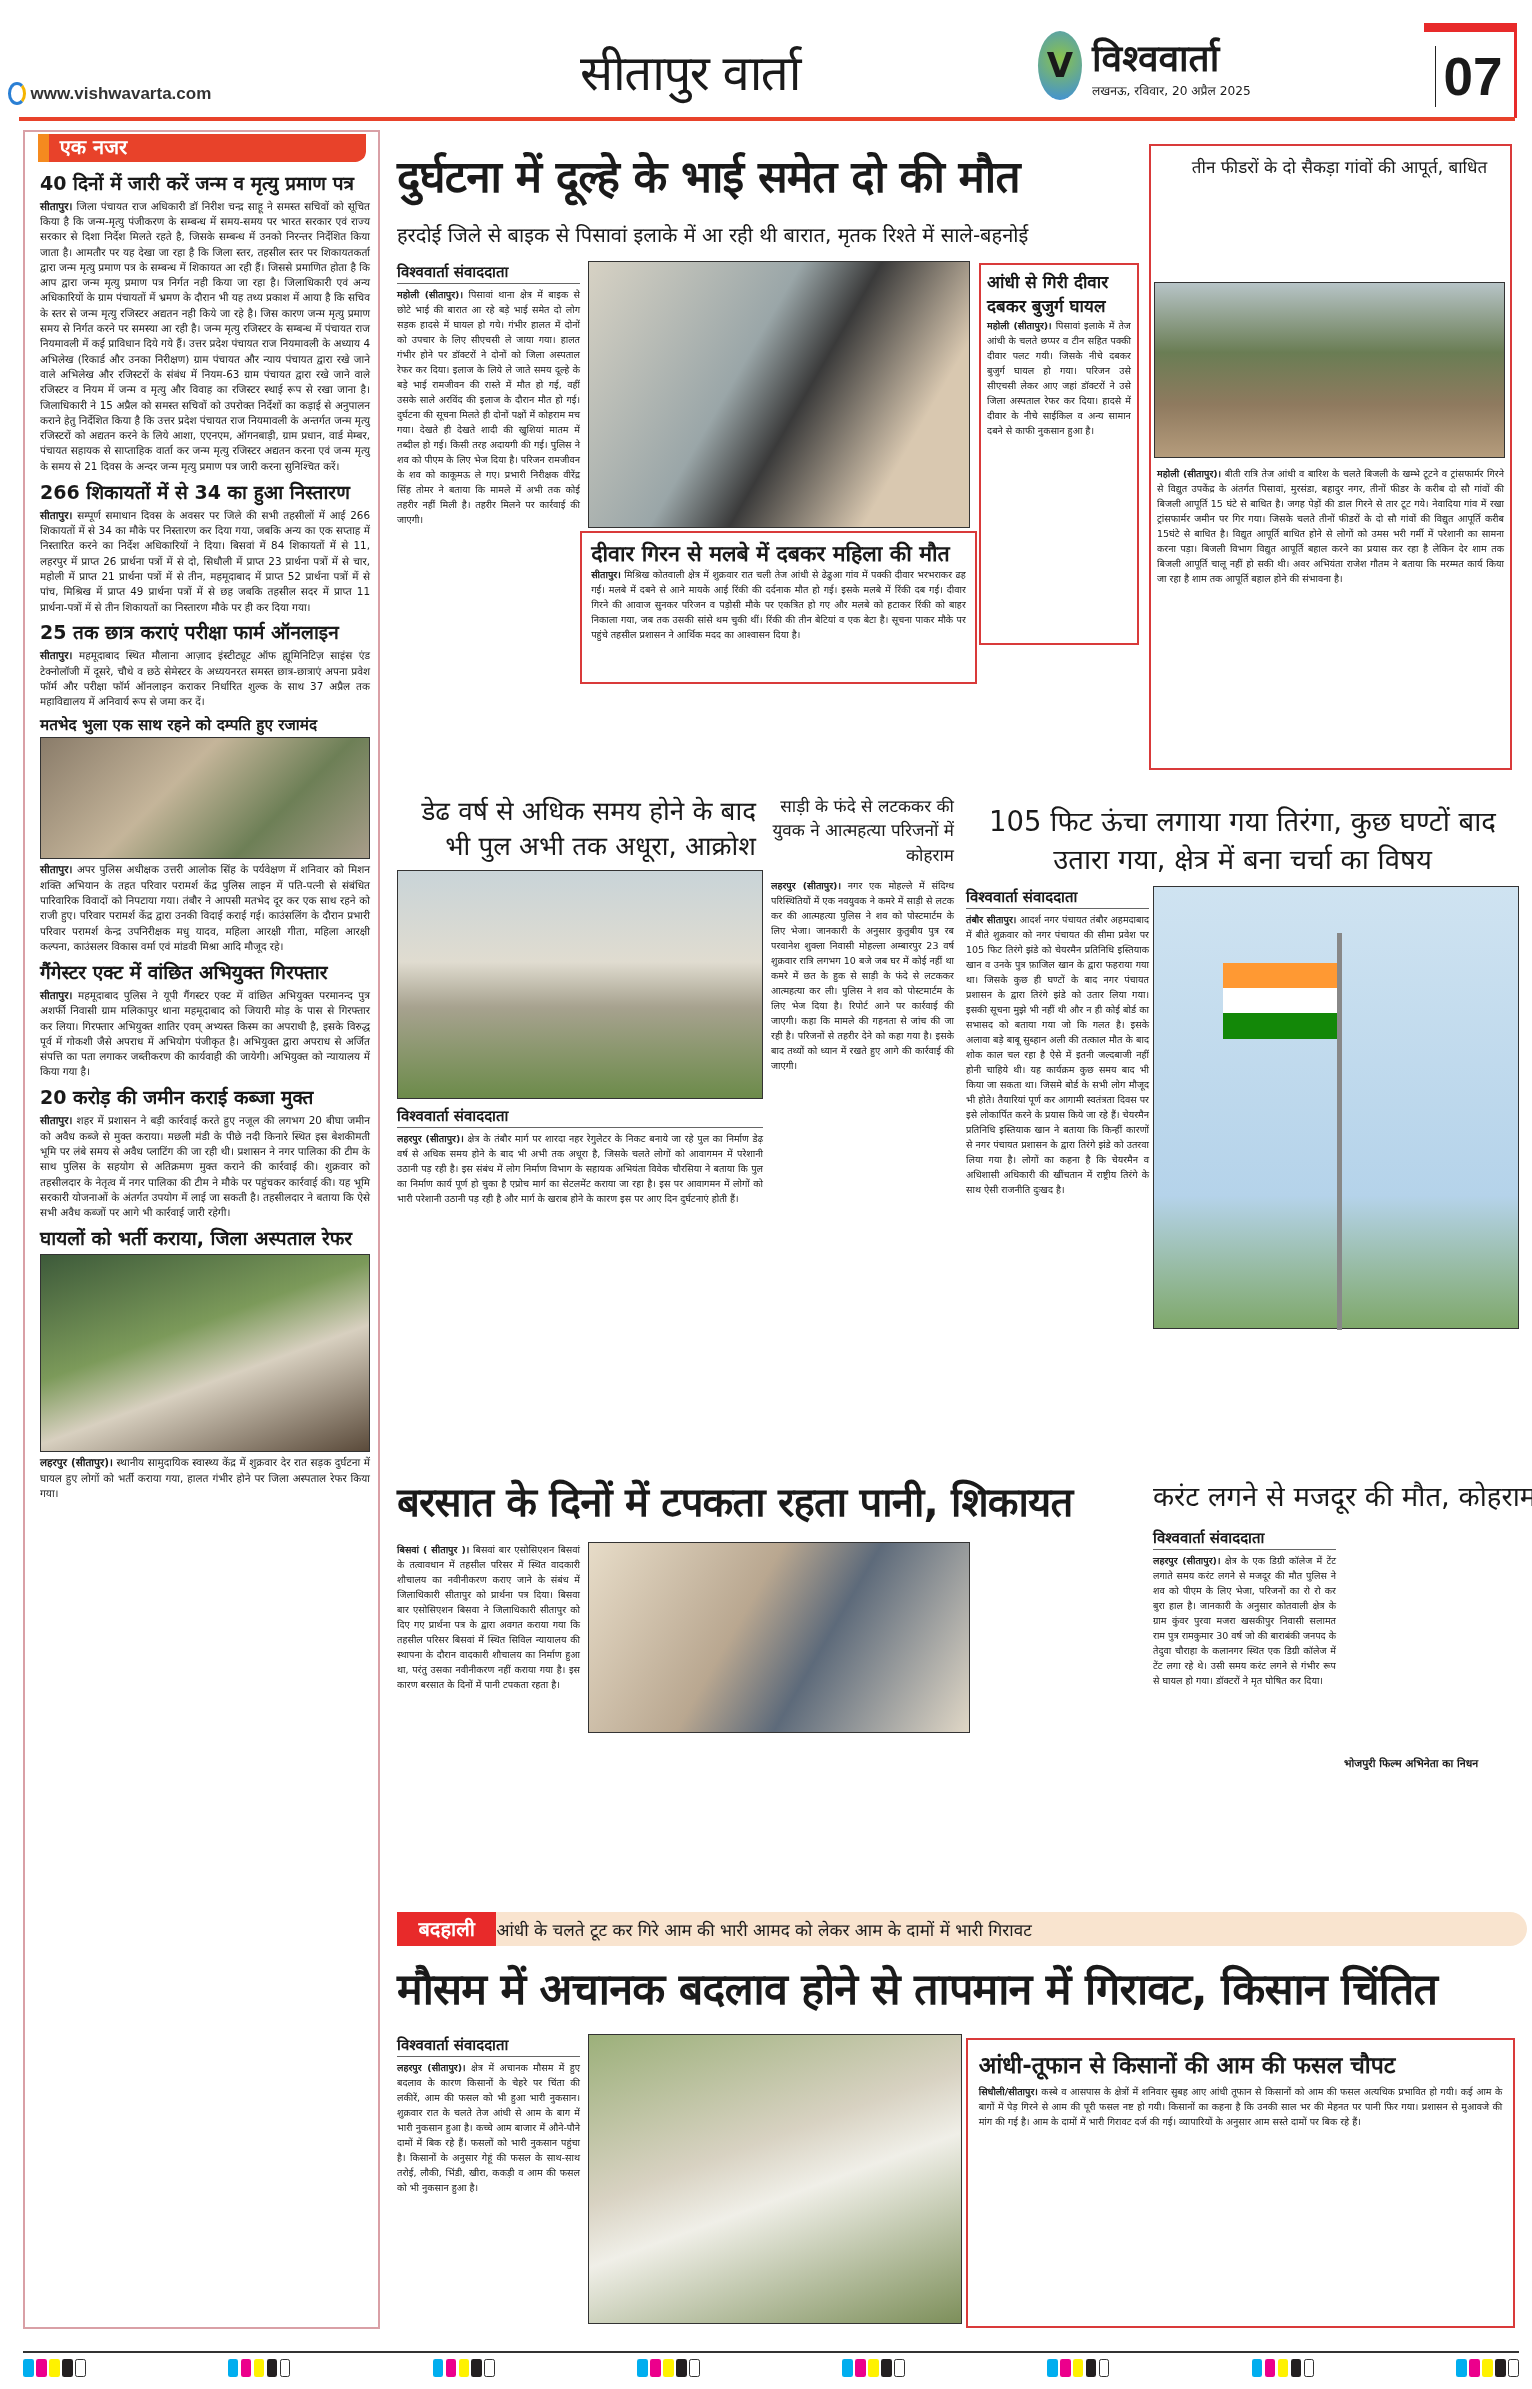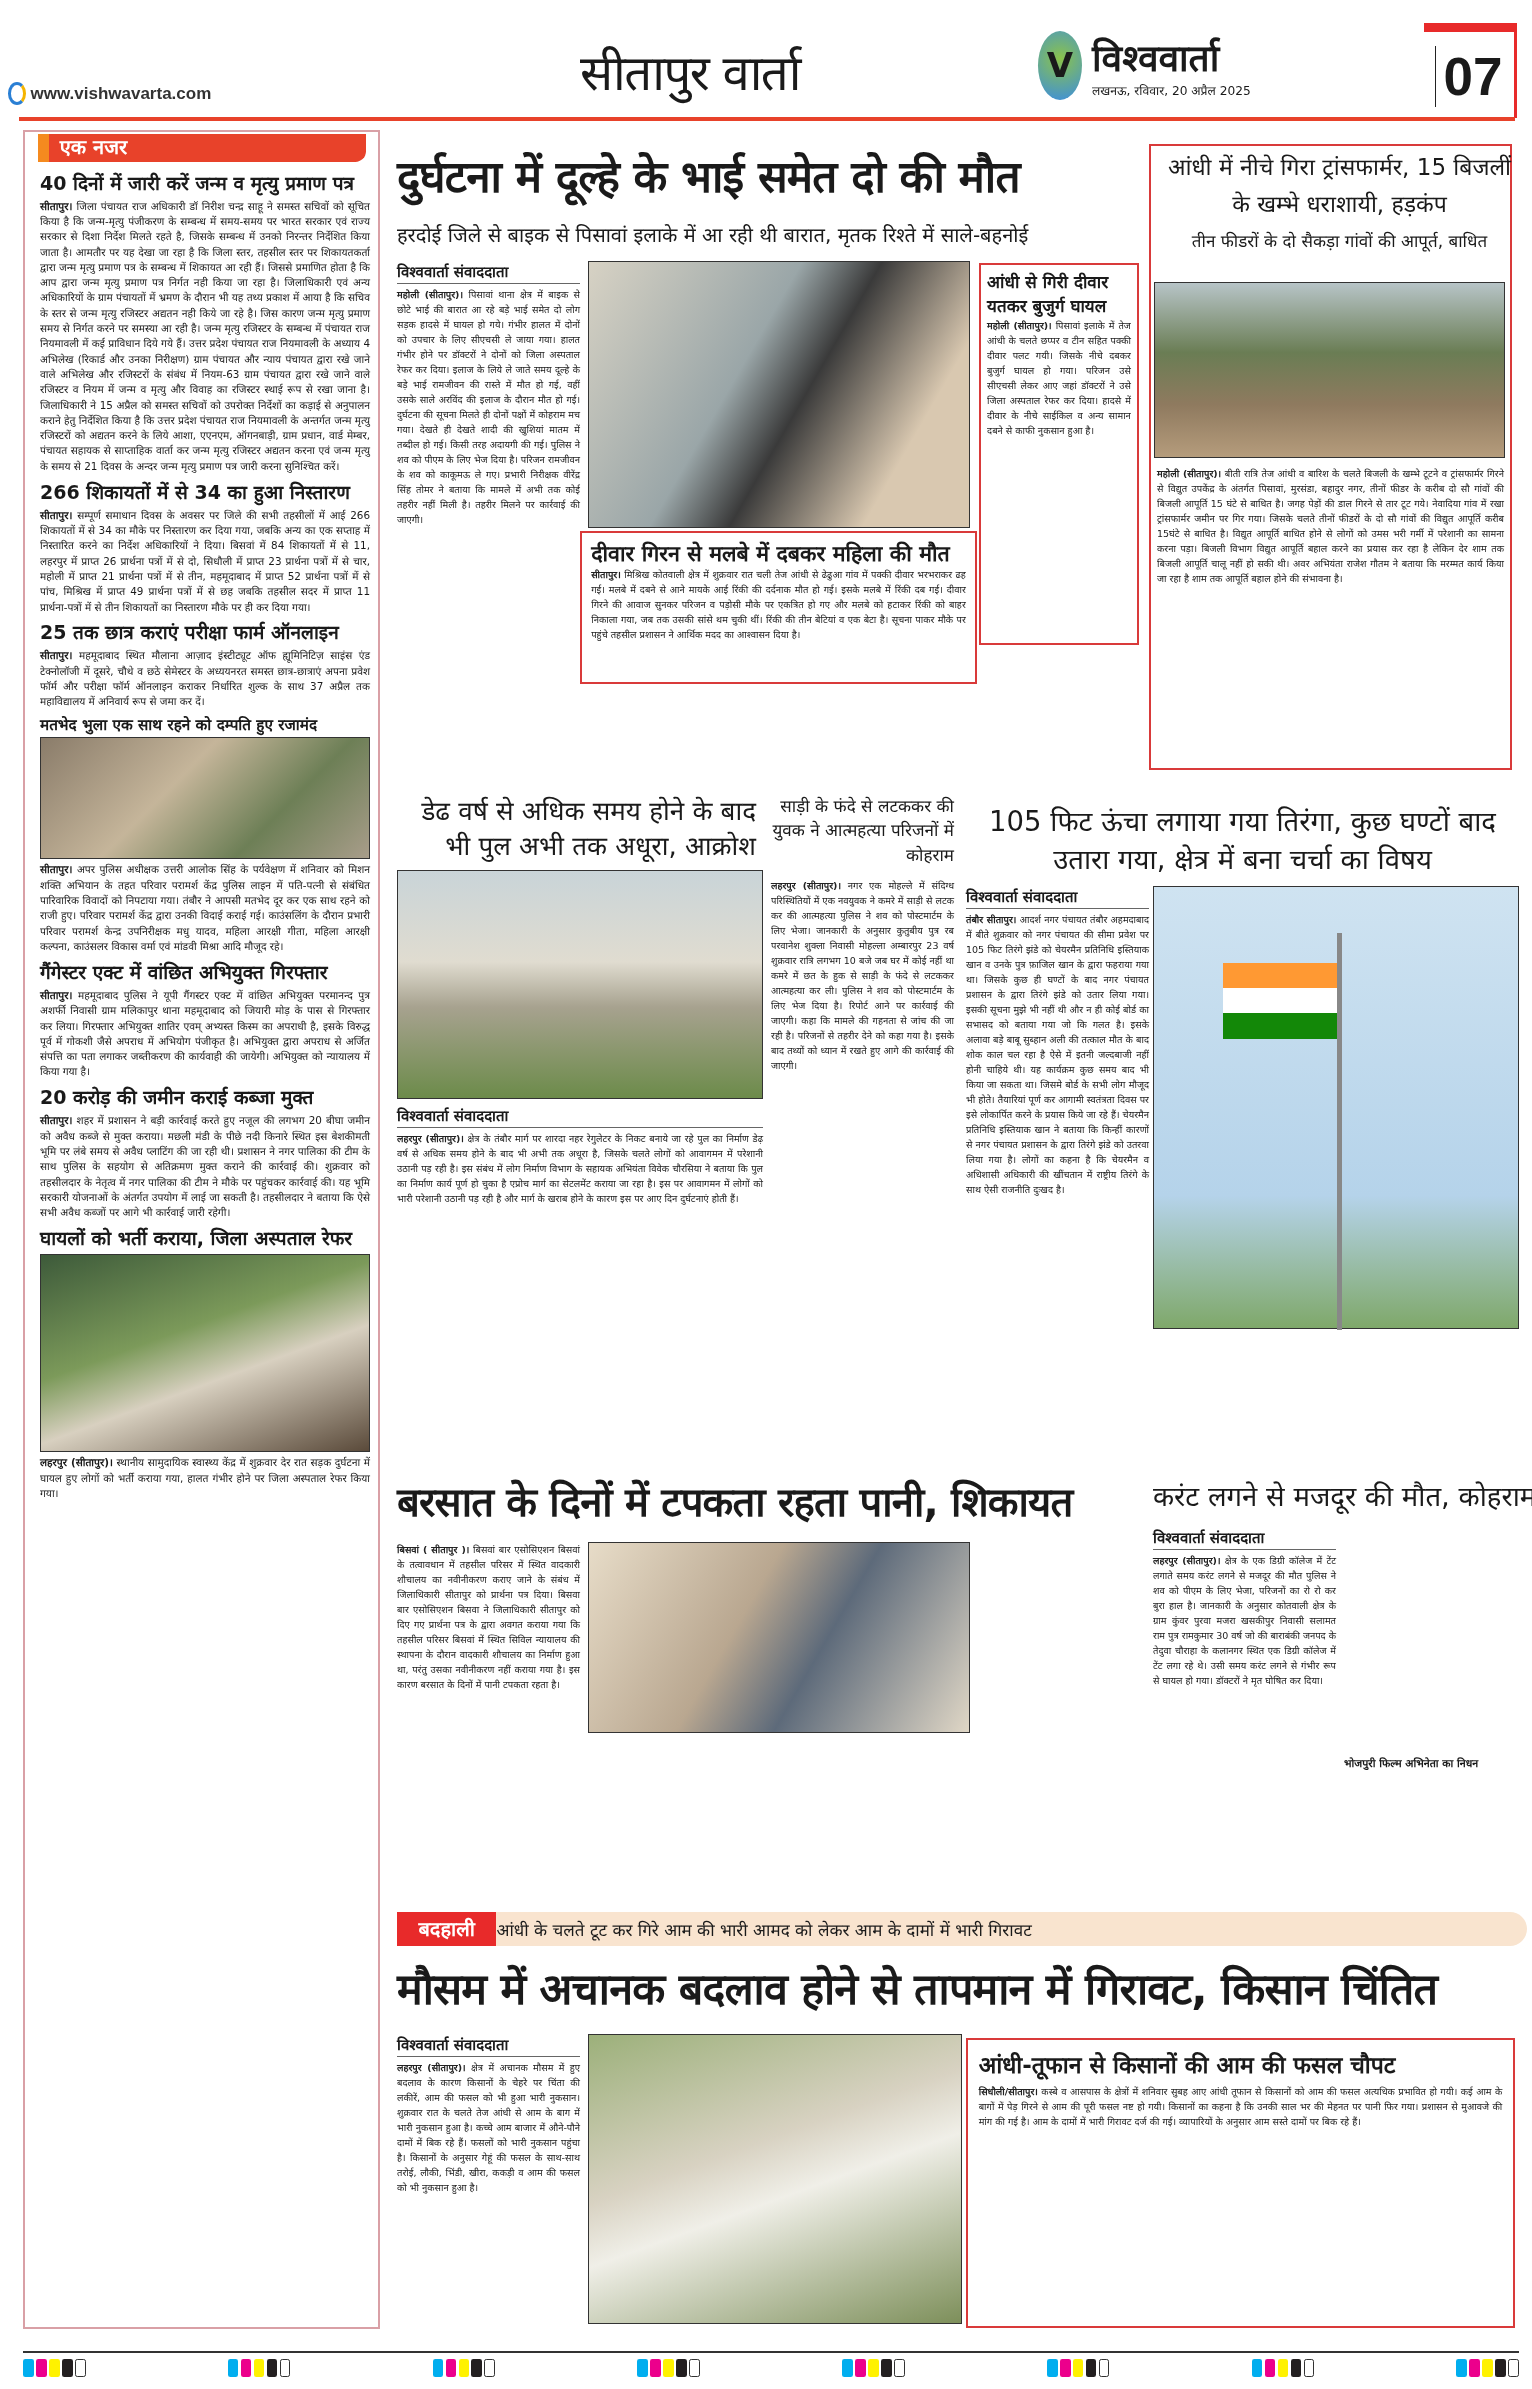--- a/index.html
+++ b/index.html
@@ -96,27 +96,26 @@
   <div class="byline">विश्ववार्ता संवाददाता</div>
   <div class="col-text"><b>महोली (सीतापुर)।</b> <span>पिसावां थाना क्षेत्र में बाइक से छोटे भाई की बारात आ रहे बड़े भाई समेत दो लोग सड़क हादसे में घायल हो गये। गंभीर हालत में दोनों को उपचार के लिए सीएचसी ले जाया गया। हालत गंभीर होने पर डॉक्टरों ने दोनों को जिला अस्पताल रेफर कर दिया। इलाज के लिये ले जाते समय दूल्हे के बड़े भाई रामजीवन की रास्ते में मौत हो गई, वहीं उसके साले अरविंद की इलाज के दौरान मौत हो गई। दुर्घटना की सूचना मिलते ही दोनों पक्षों में कोहराम मच गया। देखते ही देखते शादी की खुशियां मातम में तब्दील हो गई। किसी तरह अदायगी की गई। पुलिस ने शव को पीएम के लिए भेज दिया है। परिजन रामजीवन के शव को काकूमऊ ले गए। प्रभारी निरीक्षक वीरेंद्र सिंह तोमर ने बताया कि मामले में अभी तक कोई तहरीर नहीं मिली है। तहरीर मिलने पर कार्रवाई की जाएगी।</span></div>
 </div>
 <div class="abs photo" style="left:588px;top:261px;width:382px;height:267px;background:linear-gradient(120deg,#d7d2c4,#9aa6a8 40%,#3a3a3a 55%,#d9c8b0 80%)"></div>
 <div class="abs redbox" style="left:580px;top:531px;width:397px;height:153px;padding:4.6px 9.2px">
   <div style="font-size:21.4px;font-weight:bold">दीवार गिरन से मलबे में दबकर महिला की मौत</div>
   <div class="col-text"><b>सीतापुर।</b> <span>मिश्रिख कोतवाली क्षेत्र में शुक्रवार रात चली तेज आंधी से ढेढुआ गांव में पक्की दीवार भरभराकर ढह गई। मलबे में दबने से आने मायके आई रिंकी की दर्दनाक मौत हो गई। इसके मलबे में रिंकी दब गई। दीवार गिरने की आवाज सुनकर परिजन व पड़ोसी मौके पर एकत्रित हो गए और मलबे को हटाकर रिंकी को बाहर निकाला गया, जब तक उसकी सांसे थम चुकी थीं। रिंकी की तीन बेटियां व एक बेटा है। सूचना पाकर मौके पर पहुंचे तहसील प्रशासन ने आर्थिक मदद का आश्वासन दिया है।</span></div>
 </div>
 
 <div class="abs redbox" style="left:979px;top:263px;width:160px;height:382px;padding:4.6px 6.1px">
-  <div style="font-size:17px;font-weight:bold;line-height:24.4px">आंधी से गिरी दीवार यतकर बुजुर्ग घायल</div>
+  <div style="font-size:17px;font-weight:bold;line-height:24.4px">आंधी से गिरी दीवार दबकर बुजुर्ग घायल</div>
   <div class="col-text"><b>महोली (सीतापुर)।</b> <span>पिसावां इलाके में तेज आंधी के चलते छप्पर व टीन सहित पक्की दीवार पलट गयी। जिसके नीचे दबकर बुजुर्ग घायल हो गया। परिजन उसे सीएचसी लेकर आए जहां डॉक्टरों ने उसे जिला अस्पताल रेफर कर दिया। हादसे में दीवार के नीचे साईकिल व अन्य सामान दबने से काफी नुकसान हुआ है।</span></div>
 </div>
 
 <div class="abs redbox" style="left:1149px;top:144px;width:363px;height:626px"></div>
 <div class="abs tra-head">
-  <div>आंधी में नीचे गिरा ट्रांसफार्मर, 15 बिजलीं के खम्भे धराशायी, हड़कंप</div>
   <div class="tra-sub">तीन फीडरों के दो सैकड़ा गांवों की आपूर्त, बाधित</div>
 </div>
 <div class="abs photo" style="left:1154px;top:282px;width:351px;height:176px;background:linear-gradient(#b7c4c7,#6a7d54 40%,#8f7a5f 70%,#b59c7c)"></div>
 <div class="abs col-text" style="left:1157px;top:466px;width:347px"><b>महोली (सीतापुर)।</b> <span>बीती रात्रि तेज आंधी व बारिश के चलते बिजली के खम्भे टूटने व ट्रांसफार्मर गिरने से विद्युत उपकेंद्र के अंतर्गत पिसावां, मुरसंडा, बहादुर नगर, तीनों फीडर के करीब दो सौ गांवों की बिजली आपूर्ति 15 घंटे से बाधित है। जगह पेड़ों की डाल गिरने से तार टूट गये। नेवादिया गांव में रखा ट्रांसफार्मर जमीन पर गिर गया। जिसके चलते तीनों फीडरों के दो सौ गांवों की विद्युत आपूर्ति करीब 15घंटे से बाधित है। विद्युत आपूर्ति बाधित होने से लोगों को उमस भरी गर्मी में परेशानी का सामना करना पड़ा। बिजली विभाग विद्युत आपूर्ति बहाल करने का प्रयास कर रहा है लेकिन देर शाम तक बिजली आपूर्ति चालू नहीं हो सकी थी। अवर अभियंता राजेश गौतम ने बताया कि मरम्मत कार्य किया जा रहा है शाम तक आपूर्ति बहाल होने की संभावना है।</span></div>
 
 <div class="abs section-head" style="left:397px;top:794px;width:359px;font-size:26px;line-height:35px">डेढ वर्ष से अधिक समय होने के बाद भी पुल अभी तक अधूरा, आक्रोश</div>
 <div class="abs photo" style="left:397px;top:870px;width:366px;height:229px;background:linear-gradient(#c9d4d8,#e0dcd0 40%,#a7a28f 60%,#6c8b4a)"></div>
 <div class="abs" style="left:397px;top:1105px;width:366px">
   <div class="byline">विश्ववार्ता संवाददाता</div>
   <div class="col-text"><b>लहरपुर (सीतापुर)।</b> <span>क्षेत्र के तंबौर मार्ग पर शारदा नहर रेगुलेटर के निकट बनाये जा रहे पुल का निर्माण डेढ़ वर्ष से अधिक समय होने के बाद भी अभी तक अधूरा है, जिसके चलते लोगों को आवागमन में परेशानी उठानी पड़ रही है। इस संबंध में लोग निर्माण विभाग के सहायक अभियंता विवेक चौरसिया ने बताया कि पुल का निर्माण कार्य पूर्ण हो चुका है एप्रोच मार्ग का सेटलमेंट कराया जा रहा है। इस पर आवागमन में लोगों को भारी परेशानी उठानी पड़ रही है और मार्ग के खराब होने के कारण इस पर आए दिन दुर्घटनाएं होती हैं।</span></div>

